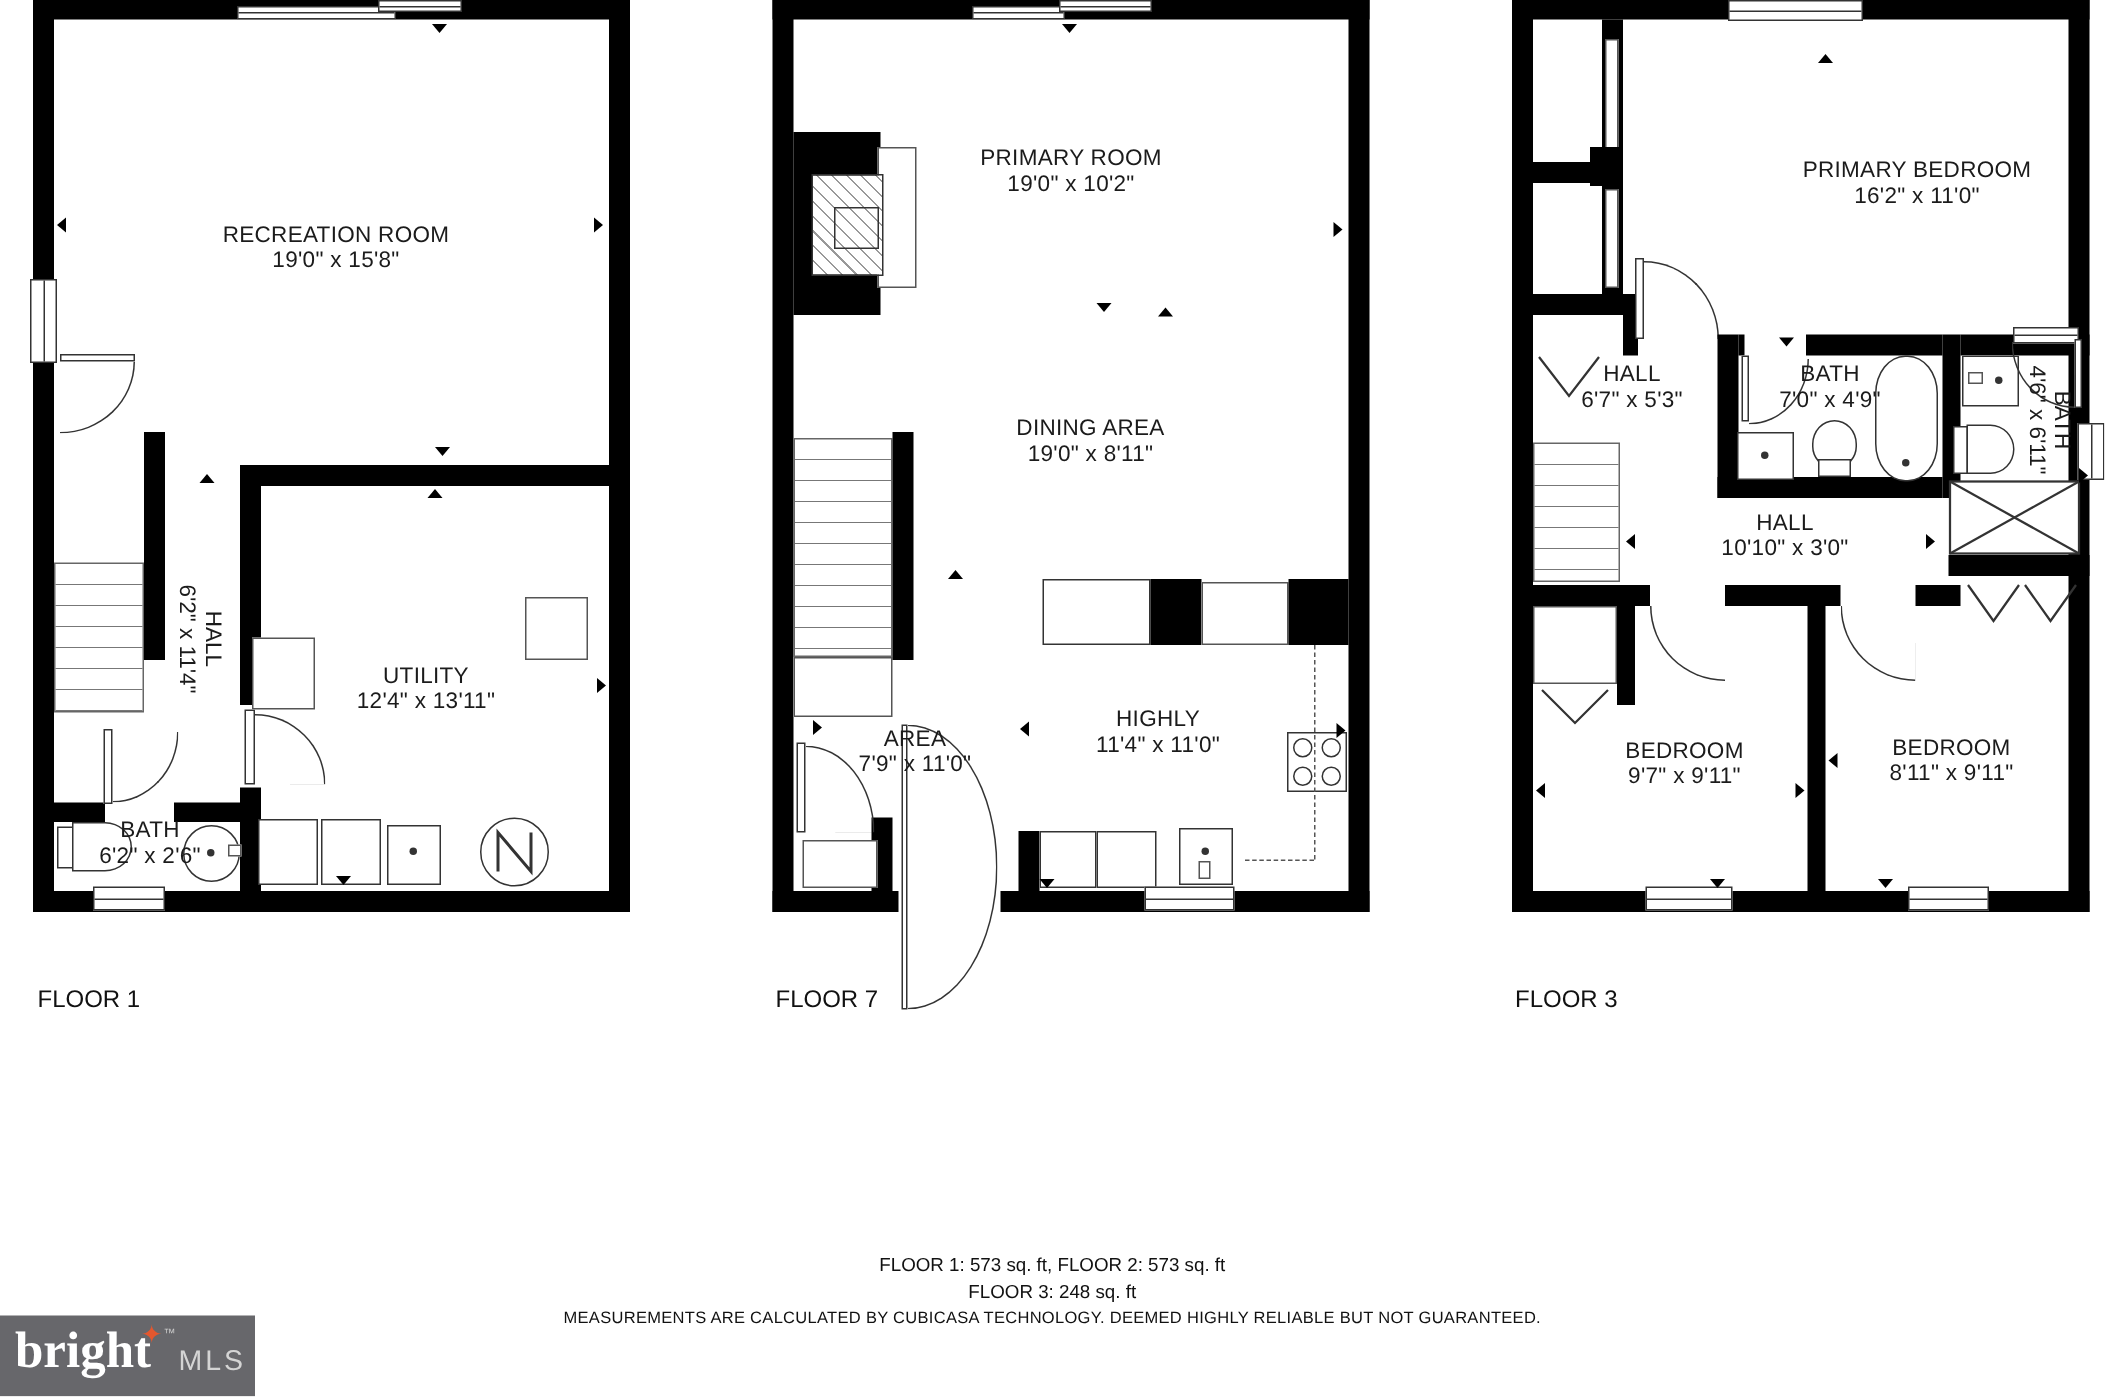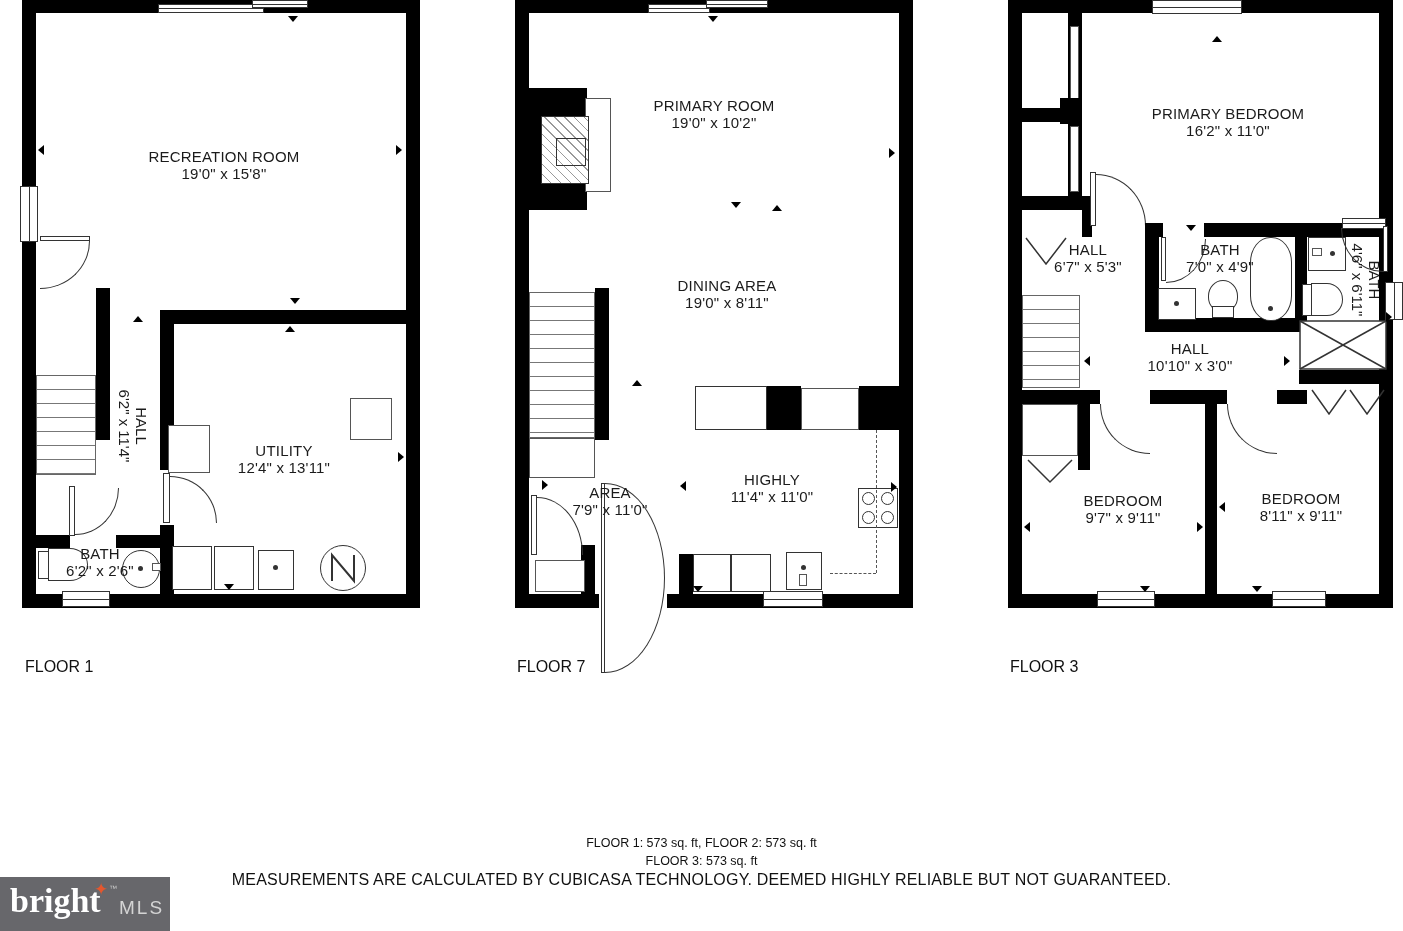--- a/index.html
+++ b/index.html
@@ -33,21 +33,21 @@
        font-size:15px;line-height:17px;white-space:nowrap;color:#1b1b1b}
   .vlab span{display:block}
   .floor-tag{position:absolute;font-size:16px;color:#111}
   .tu,.td,.tl,.tr{position:absolute;width:0;height:0}
   .tu{border-left:5px solid transparent;border-right:5px solid transparent;border-bottom:6px solid #000}
   .td{border-left:5px solid transparent;border-right:5px solid transparent;border-top:6px solid #000}
   .tl{border-top:5px solid transparent;border-bottom:5px solid transparent;border-right:6px solid #000}
   .tr{border-top:5px solid transparent;border-bottom:5px solid transparent;border-left:6px solid #000}
   .footer{position:absolute;left:0;right:0;text-align:center;color:#111}
   .footer div{margin:0 0 3px 0;font-size:12.5px;line-height:15px}
-  .footer .disc{font-size:16px;letter-spacing:.2px}
+  .footer .disc{font-size:11px;letter-spacing:.2px}
   .logo{position:absolute;left:0;top:877px;width:170px;height:54px;background:#67676b}
   .logo .brand{position:absolute;left:10px;top:5px;font-family:"Liberation Serif",serif;
        font-weight:bold;font-size:34px;color:#fff;letter-spacing:0}
   .logo .star{position:absolute;left:94px;top:2px;color:#e4572e;font-size:17px}
   .logo .tm{position:absolute;left:109px;top:7px;color:#c9c9c9;font-size:8px}
   .logo .mls{position:absolute;left:119px;top:20px;color:#d4d4d4;font-size:19px;
        letter-spacing:2px;font-family:"Liberation Sans",sans-serif}
   svg{position:absolute;overflow:visible}
 </style>
 </head>
@@ -275,21 +275,21 @@
     <svg style="left:1028px;top:460px" width="44" height="22">
       <polyline points="0,0 22,22 44,0" fill="none" stroke="#333" stroke-width="1.5"></polyline>
     </svg>
     <svg style="left:1312px;top:390px" width="34" height="24">
       <polyline points="0,0 17,24 34,0" fill="none" stroke="#333" stroke-width="1.5"></polyline>
     </svg>
     <svg style="left:1350px;top:390px" width="34" height="24">
       <polyline points="0,0 17,24 34,0" fill="none" stroke="#333" stroke-width="1.5"></polyline>
     </svg>
 
-    <div class="lab" style="left:1228px;top:105px">
+    <div class="lab" style="left:1278px;top:105px">
       <span>PRIMARY BEDROOM</span>
       <span>16'2" x 11'0"</span>
     </div>
     <div class="lab" style="left:1088px;top:241px">
       <span>HALL</span>
       <span>6'7" x 5'3"</span>
     </div>
     <div class="lab" style="left:1220px;top:241px">
       <span>BATH</span>
       <span>7'0" x 4'9"</span>
@@ -320,21 +320,21 @@
     <div class="tr" style="left:1197px;top:522px"></div>
     <div class="tl" style="left:1219px;top:502px"></div>
     <div class="tr" style="left:1384px;top:502px"></div>
     <div class="td" style="left:1140px;top:586px"></div>
     <div class="td" style="left:1252px;top:586px"></div>
     <div class="td" style="left:1186px;top:225px"></div>
   </div>
 
   <div class="footer" style="top:836px">
     <div>FLOOR 1: 573 sq. ft, FLOOR 2: 573 sq. ft</div>
-    <div>FLOOR 3: 573 sq. ft</div>
+    <div>FLOOR 3: 248 sq. ft</div>
     <div class="disc">MEASUREMENTS ARE CALCULATED BY CUBICASA TECHNOLOGY. DEEMED HIGHLY RELIABLE BUT NOT GUARANTEED.</div>
   </div>
 
   <div class="logo">
     <span class="brand">bright</span>
     <span class="star">✦</span>
     <span class="tm">™</span>
     <span class="mls">MLS</span>
   </div>
 

